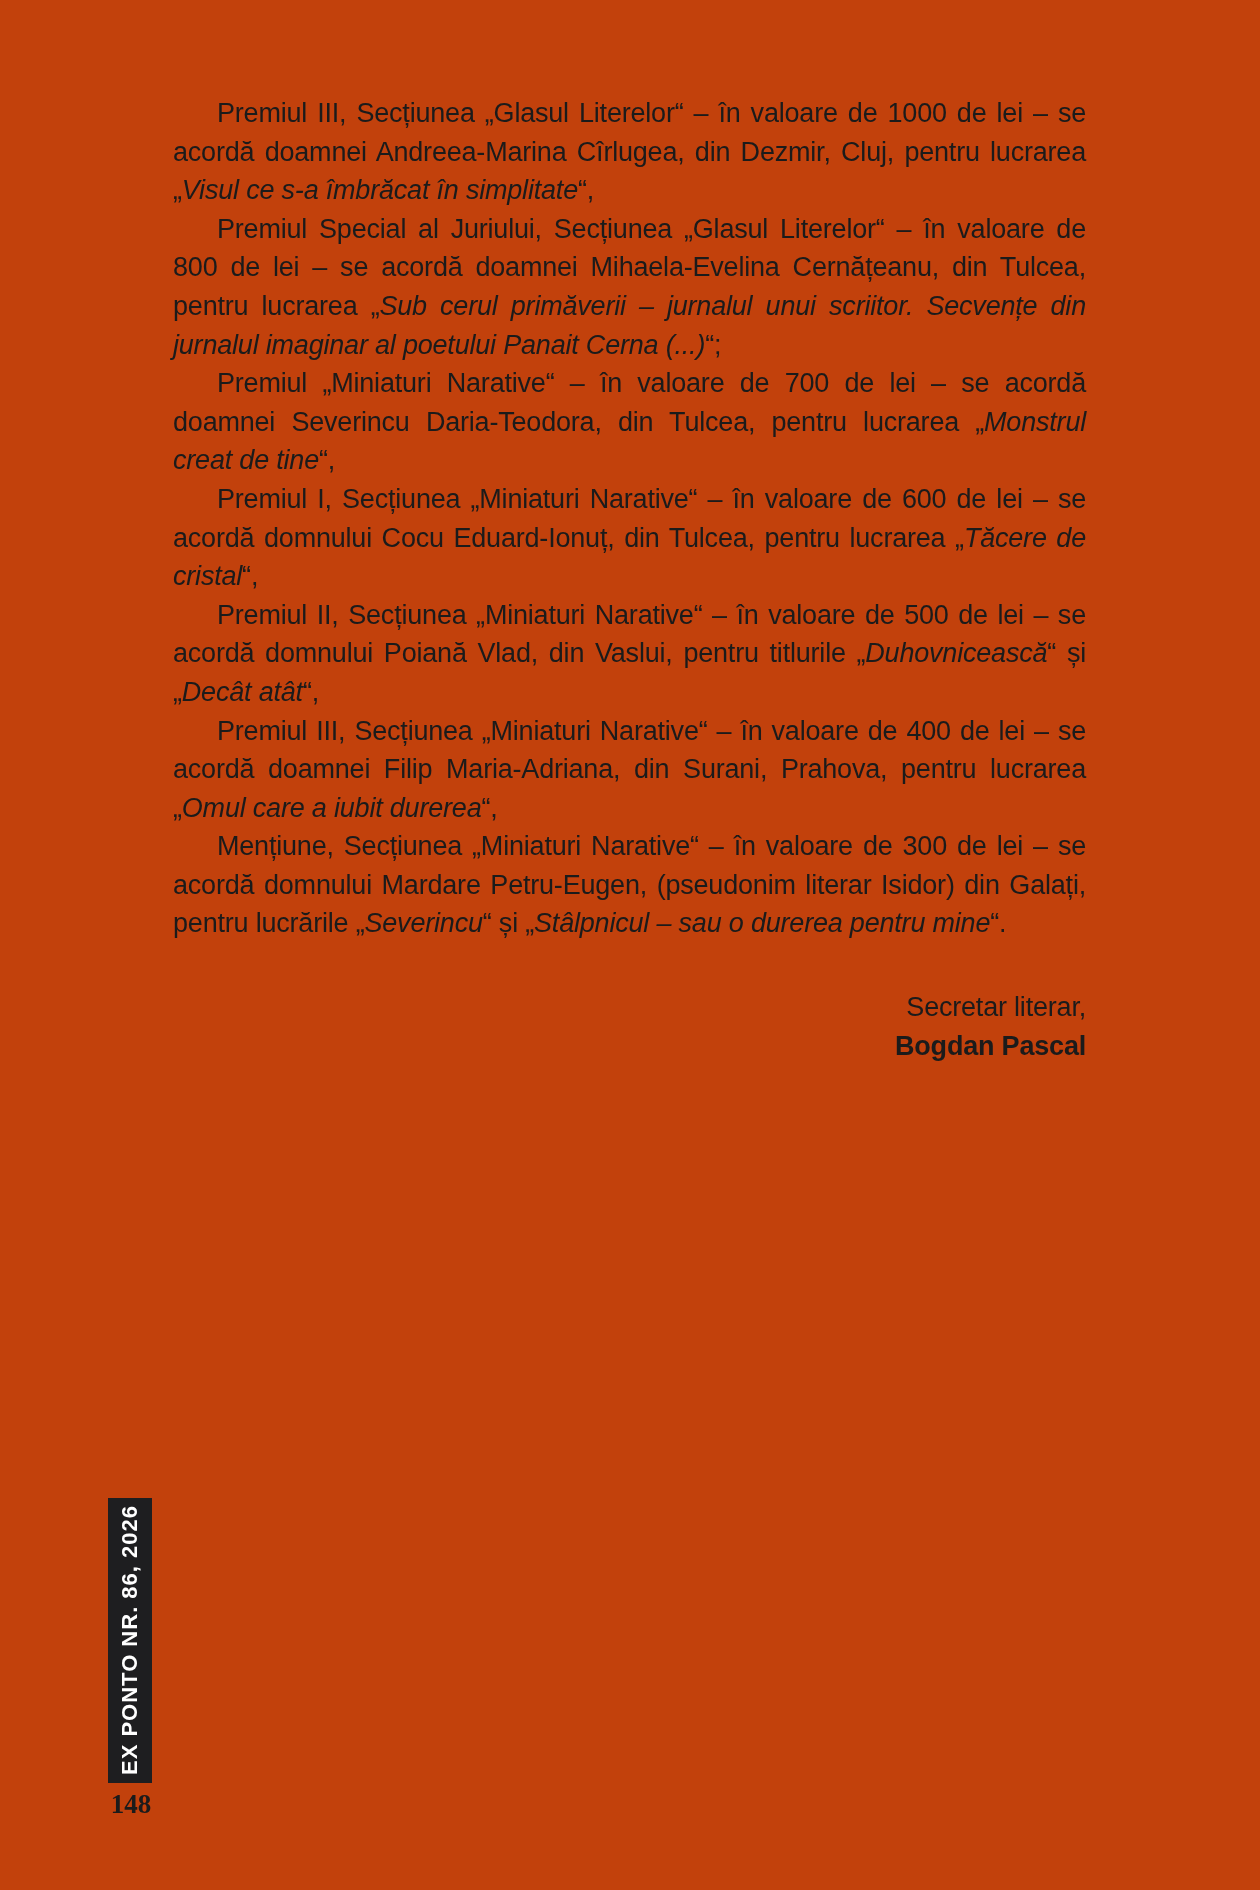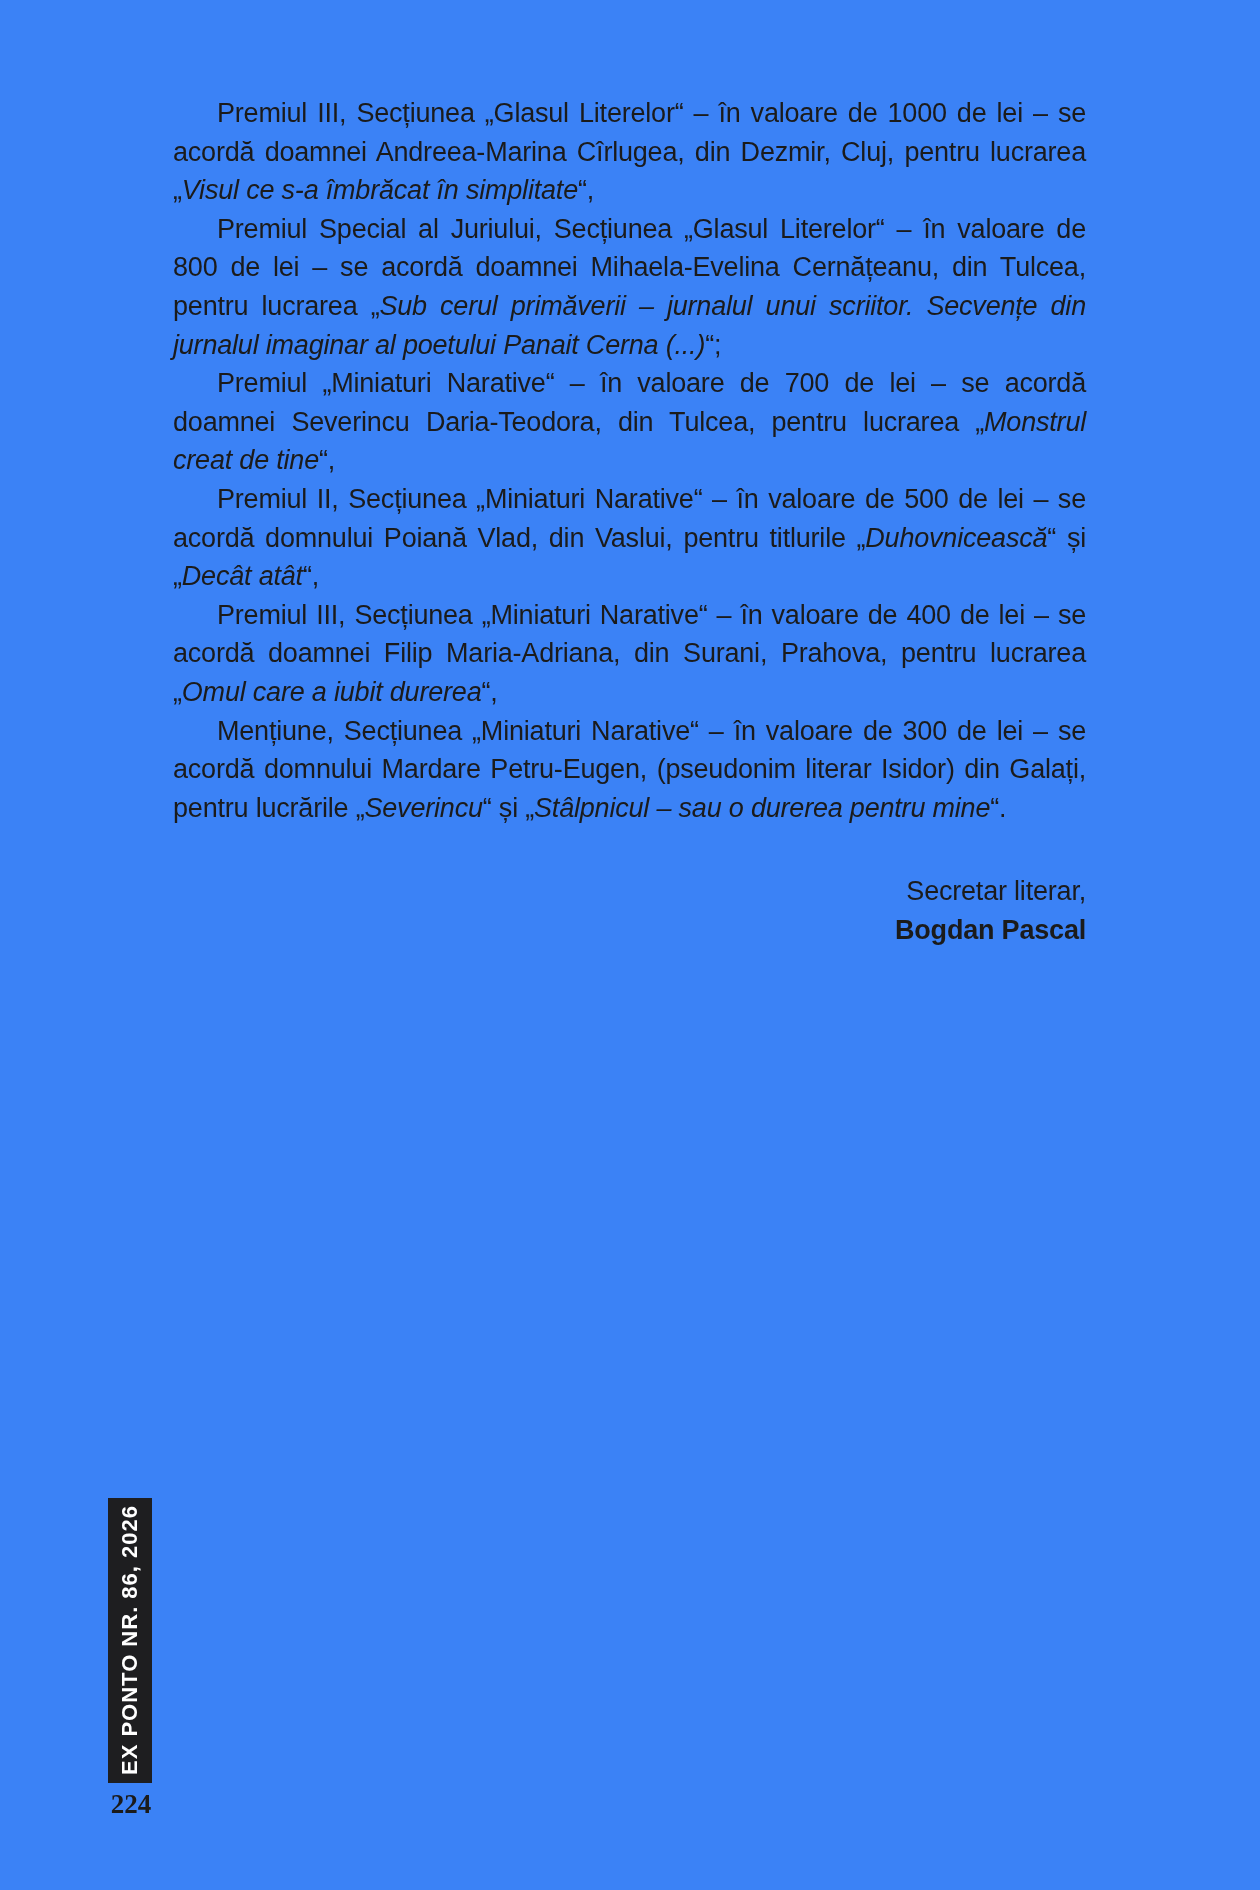--- a/index.html
+++ b/index.html
@@ -1,19 +1,19 @@
 <!DOCTYPE html>
 <html><head>
 <meta charset="utf-8">
 <style>
   html,body{margin:0;padding:0;background:#ffffff;}
   .page{
     position:relative;
     width:1260px;height:1890px;
-    background:#3b82f6;
+    background:#c2410c;
     overflow:hidden;
     font-family:"Liberation Sans",sans-serif;
   }
   .content{
     position:absolute;
     left:173px;top:94px;width:913px;
     font-size:27px;line-height:38.6px;
     color:#1b1b1b;
     text-align:justify;
     letter-spacing:-0.2px;
@@ -53,30 +53,31 @@
 </head>
 <body>
 
 <div class="page">
 
   <div class="content">
     <div>
         <p class="para"><span>Premiul III, Secțiunea „Glasul Literelor“ – în valoare de 1000 de lei – se acordă doamnei Andreea-Marina Cîrlugea, din Dezmir, Cluj, pentru lucrarea „</span><span class="it">Visul ce s-a îmbrăcat în simplitate</span><span>“,</span></p>
         <p class="para"><span>Premiul Special al Juriului, Secțiunea „Glasul Literelor“ – în valoare de 800 de lei – se acordă doamnei Mihaela-Evelina Cernățeanu, din Tulcea, pentru lucrarea „</span><span class="it">Sub cerul primăverii – jurnalul unui scriitor. Secvențe din jurnalul imaginar al poetului Panait Cerna (...)</span><span>“;</span></p>
         <p class="para"><span>Premiul „Miniaturi Narative“ – în valoare de 700 de lei – se acordă doamnei Severincu Daria-Teodora, din Tulcea, pentru lucrarea „</span><span class="it">Monstrul creat de tine</span><span>“,</span></p>
+        <p class="para"><span>Premiul I, Secțiunea „Miniaturi Narative“ – în valoare de 600 de lei – se acordă domnului Cocu Eduard-Ionuț, din Tulcea, pentru lucrarea „</span><span class="it">Tăcere de cristal</span><span>“,</span></p>
         <p class="para"><span>Premiul II, Secțiunea „Miniaturi Narative“ – în valoare de 500 de lei – se acordă domnului Poiană Vlad, din Vaslui, pentru titlurile „</span><span class="it">Duhovnicească</span><span>“ și „</span><span class="it">Decât atât</span><span>“,</span></p>
         <p class="para"><span>Premiul III, Secțiunea „Miniaturi Narative“ – în valoare de 400 de lei – se acordă doamnei Filip Maria-Adriana, din Surani, Prahova, pentru lucrarea „</span><span class="it">Omul care a iubit durerea</span><span>“,</span></p>
         <p class="para"><span>Mențiune, Secțiunea „Miniaturi Narative“ – în valoare de 300 de lei – se acordă domnului Mardare Petru-Eugen, (pseudonim literar Isidor) din Galați, pentru lucrările „</span><span class="it">Severincu</span><span>“ și „</span><span class="it">Stâlpnicul – sau o durerea pentru mine</span><span>“.</span></p>
       </div>
 
     <div class="signature">
       <p class="sig-line">Secretar literar,</p>
       <p class="sig-line sig-name">Bogdan Pascal</p>
     </div>
   </div>
 
   <div class="spine">
     <span>EX PONTO NR. 86, 2026</span>
   </div>
 
-  <div class="pagenum">224</div>
+  <div class="pagenum">148</div>
 
 </div>
 
 </body></html>

